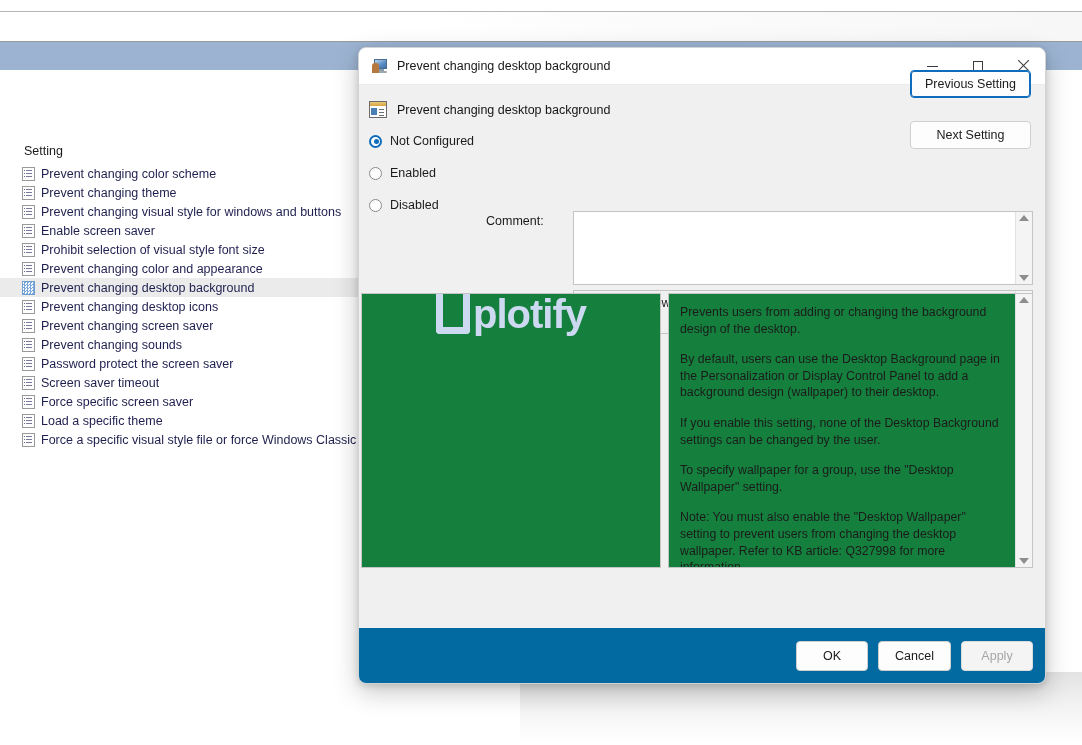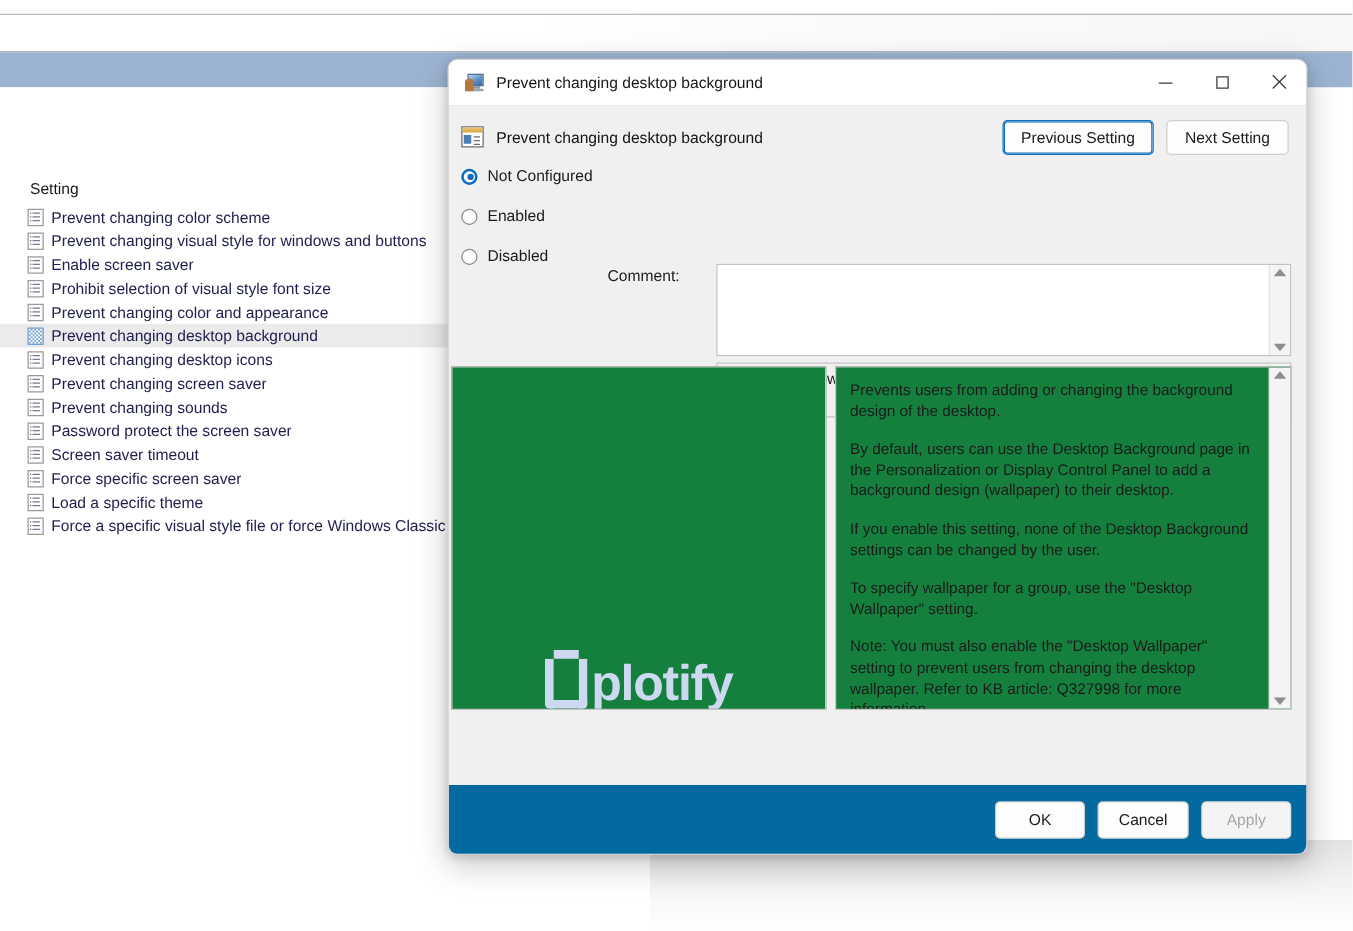--- a/index.html
+++ b/index.html
@@ -158,21 +158,21 @@
     position: absolute; left: 2px; top: 7px; width: 6px; height: 7px;
     background: #4a7fb5;
   }
   .head-icon .rl {
     position: absolute; left: 10px; width: 5px; height: 1px; background: #6d6d6d;
   }
   .head-icon .rl:nth-of-type(4){ top: 8px; }
   .head-icon .rl:nth-of-type(5){ top: 11px; }
   .head-icon .rl:nth-of-type(6){ top: 14px; }
   .head-title { font-size: 12.5px; color: #141414; }
-  .head-btns { margin-left: auto; display: flex; gap: 10px; padding-right: 14px; }
+  .head-btns { margin-left: auto; display: flex; gap: 23px; padding-right: 14px; flex-direction: column; }
   .btn {
     font-family: "Liberation Sans", sans-serif;
     font-size: 12.5px; color: #1b1b1b;
     background: #fdfdfd;
     border: 1px solid #cfcfcf;
     border-radius: 4px;
     padding: 6px 14px;
     min-width: 96px; text-align: center;
     cursor: default;
   }
@@ -227,21 +227,21 @@
   
   .pane-labels { position: relative; height: 26px; }
   .lbl-options { position: absolute; left: 5px; top: 182px; }
   .lbl-help { position: absolute; left: 310px; top: 182px; }
 
   .pane {
     position: absolute; top: 208px; height: 275px;
     border: 1px solid #c4c4c4; background: #15803d;
     display: flex; overflow: hidden;
   }
-  .pane-options { left: 2px; width: 300px; align-items: flex-end; justify-content: center; }
+  .pane-options { left: 2px; width: 300px; align-items: flex-start; justify-content: center; }
   .pane-help { left: 309px; width: 365px; }
 
   .watermark {
     display: flex; align-items: center; gap: 3px;
     opacity: 1; user-select: none;
   }
   .wm-u {
     width: 34px; height: 40px;
     border: 7px solid #ccd9f0; border-top: none;
     border-radius: 0 0 4px 4px;
@@ -288,20 +288,32 @@
         <span class="li-icon">
           <span class="doc"></span>
           <span class="ln"></span>
           <span class="ln"></span>
           <span class="ln"></span>
           <span class="dt"></span>
           <span class="dt"></span>
           <span class="dt"></span>
         </span>
         <span class="list-label">Prevent changing color scheme</span>
+      </div>
+      <div class="list-row">
+        <span class="li-icon">
+          <span class="doc"></span>
+          <span class="ln"></span>
+          <span class="ln"></span>
+          <span class="ln"></span>
+          <span class="dt"></span>
+          <span class="dt"></span>
+          <span class="dt"></span>
+        </span>
+        <span class="list-label">Prevent changing theme</span>
       </div>
       <div class="list-row">
         <span class="li-icon">
           <span class="doc"></span>
           <span class="ln"></span>
           <span class="ln"></span>
           <span class="ln"></span>
           <span class="dt"></span>
           <span class="dt"></span>
           <span class="dt"></span>

